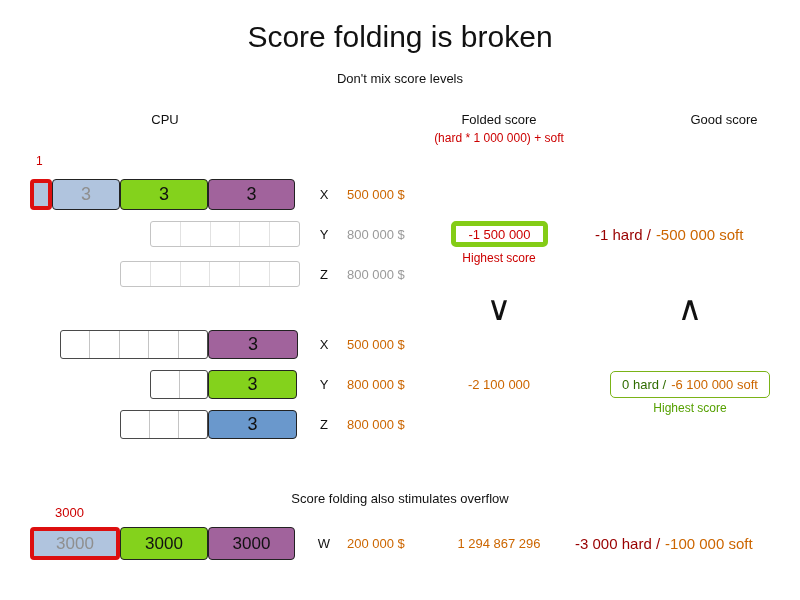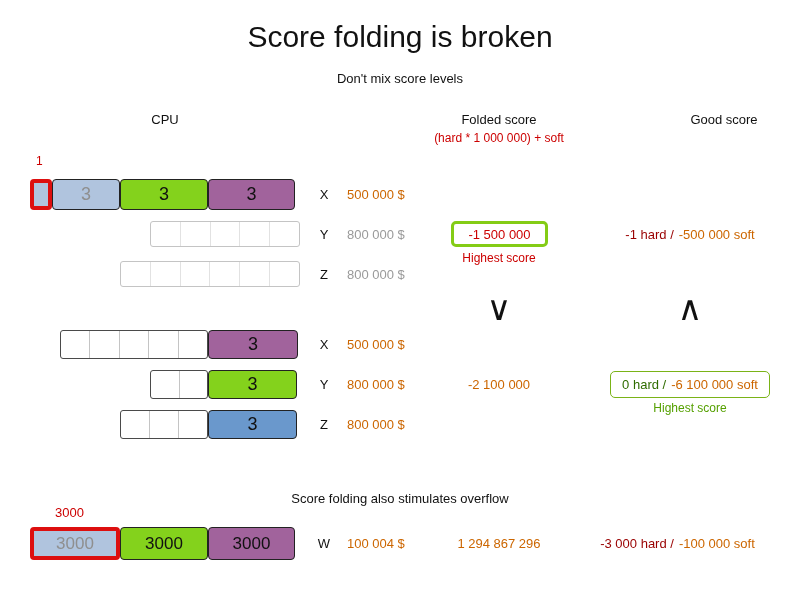--- a/index.html
+++ b/index.html
@@ -34,24 +34,24 @@
   .emptybar .cell:last-child { border-right:none; }
   .emptybar.dark { border-color:#4a4a4a; }
   .emptybar.dark .cell { border-right-color:#c4c4c4; }
   .mlabel { position:absolute; font-size:13px; text-align:center; width:20px; }
   .money { position:absolute; font-size:13px; }
   .vcenter { display:flex; align-items:center; }
   .scorebox {
     position:absolute; display:flex; align-items:center; justify-content:center; gap:5px;
     font-size:13px; background:#fff; border-radius:5px;
   }
-  .scorebox.redbox { border:3px solid #84cc16; color:#cc0000; }
+  .scorebox.redbox { border:5px solid #84cc16; color:#cc0000; }
   .scorebox.greenbox { border:1px solid #7ab317; }
   .note { position:absolute; font-size:12px; text-align:center; }
-  .goodline { position:absolute; display:flex; align-items:center; justify-content:center; gap:5px; font-size:13px; }
+  .goodline { position:absolute; display:flex; align-items:center; gap:5px; font-size:15px; }
   .folded-val { position:absolute; display:flex; align-items:center; justify-content:center; font-size:13px; }
   .cmp { position:absolute; font-size:34px; text-align:center; color:#111; font-weight:400; }
 </style>
 </head>
 <body>
 
 <div class="canvas">
 
   <div class="abs title">Score folding is broken</div>
   <div class="abs subtitle">Don't mix score levels</div>
@@ -134,20 +134,20 @@
   <div class="seg blue" style="left:208px;top:410px;width:89px;height:29px;">3</div>
   <div class="mlabel vcenter" style="left:314px;top:410px;height:29px;justify-content:center;">Z</div>
   <div class="money orange-t vcenter" style="left:347px;top:410px;height:29px;">800 000 $</div>
 
   <div class="abs" style="left:0;top:491px;width:100%;text-align:center;font-size:13px;">Score folding also stimulates overflow</div>
   <div class="abs red-t" style="left:55px;top:505px;font-size:13px;">3000</div>
   <div class="seg lightblue redframe small-label" style="left:30px;top:527px;width:90px;height:33px;">3000</div>
   <div class="seg green small-label" style="left:120px;top:527px;width:88px;height:33px;">3000</div>
   <div class="seg purple small-label" style="left:208px;top:527px;width:87px;height:33px;">3000</div>
   <div class="mlabel vcenter" style="left:314px;top:527px;height:33px;justify-content:center;">W</div>
-  <div class="money orange-t vcenter" style="left:347px;top:527px;height:33px;">100 004 $</div>
+  <div class="money orange-t vcenter" style="left:347px;top:527px;height:33px;">200 000 $</div>
   <div class="folded-val orange-t" style="left:440px;top:527px;width:118px;height:33px;">1 294 867 296</div>
   <div class="goodline" style="left:575px;top:527px;width:205px;height:33px;">
     <span class="darkred-t">-3 000 hard /</span>
     <span class="orange-t">-100 000 soft</span>
   </div>
 
 </div>
 
 </body></html>

